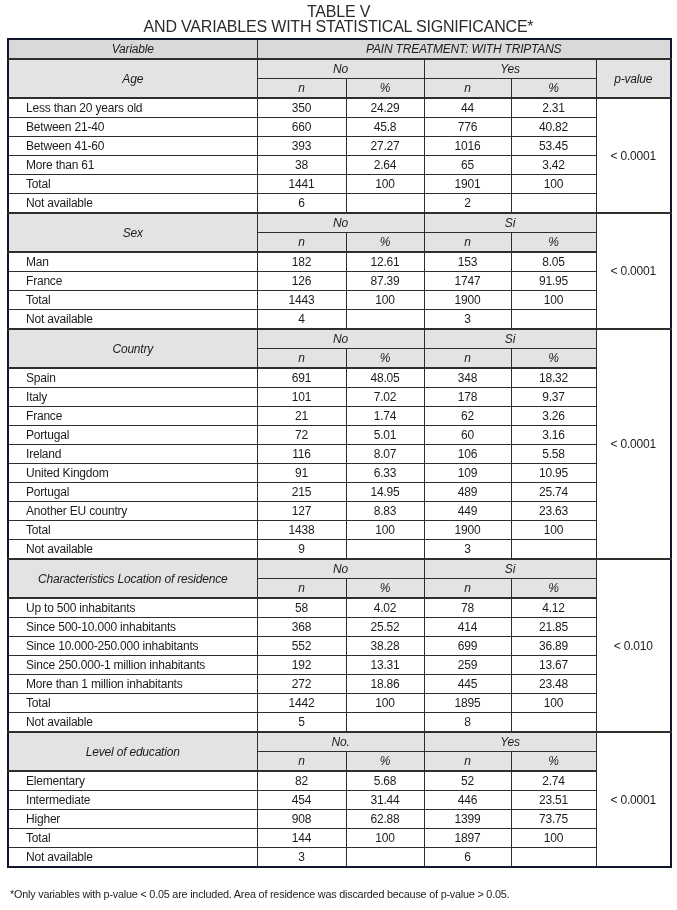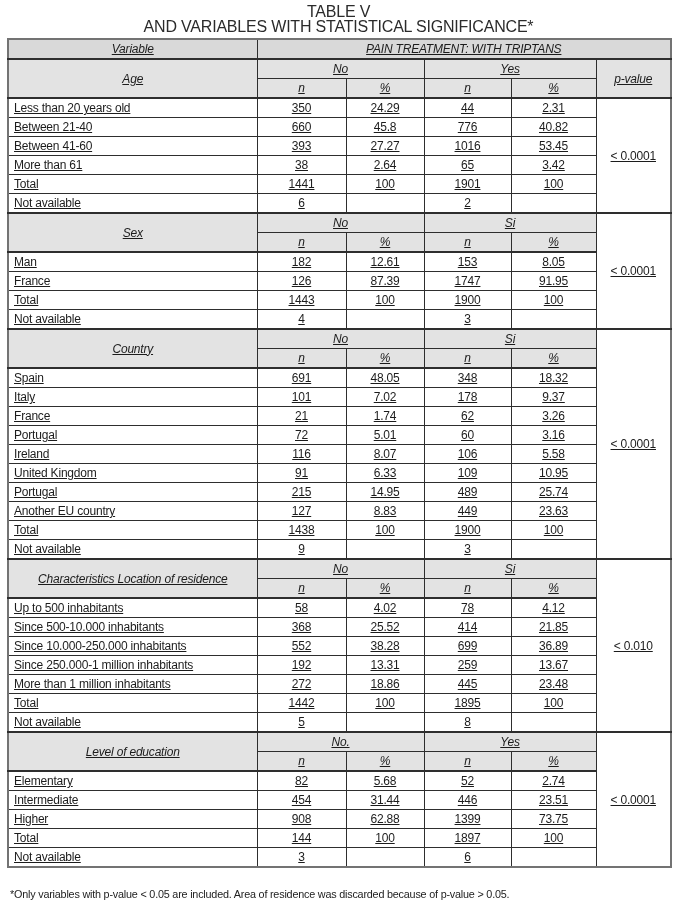--- a/index.html
+++ b/index.html
@@ -24,22 +24,21 @@
     font-size: 16px;
     line-height: 14.5px;
     color: #2b2b2b;
     letter-spacing: -0.2px;
   }
   table.main {
     border-collapse: collapse;
     table-layout: fixed;
     margin: 4px 0 0 7px;
     width: 663px;
-    border: 2px solid #737373;
-    text-decoration: underline;
+    border: 2px solid #0f172a;
   }
   td {
     border: 1px solid #2e2e2e;
     font-size: 12px;
     height: 18px;
     padding: 0 2px;
     overflow: hidden;
     white-space: nowrap;
     letter-spacing: -0.2px;
     vertical-align: middle;
@@ -48,21 +47,21 @@
     background: #e3e3e3;
     font-style: italic;
     text-align: center;
   }
   td.top-hdr {
     background: #d9d9d9;
     border-bottom-width: 2px;
   }
   td.lbl {
     text-align: left;
-    padding-left: 5px;
+    padding-left: 17px;
   }
   td.num, td.pv {
     text-align: center;
   }
   td.sec-top {
     border-top-width: 2px;
   }
   .footnote {
     font-size: 10.8px;
     letter-spacing: -0.2px;

